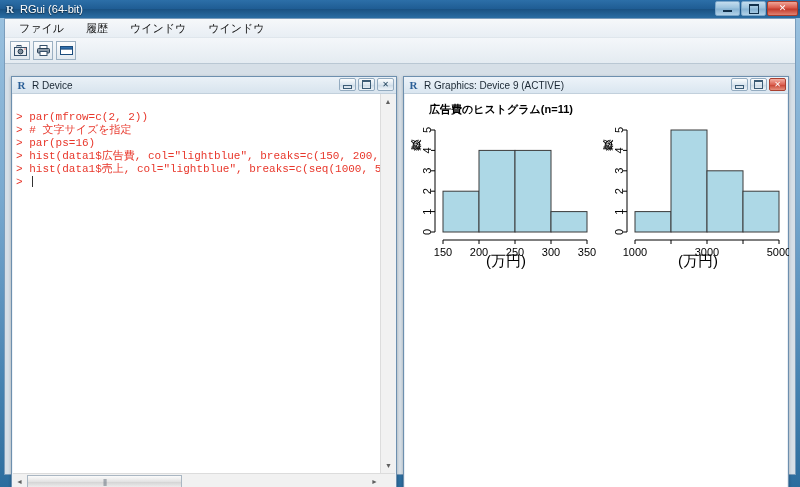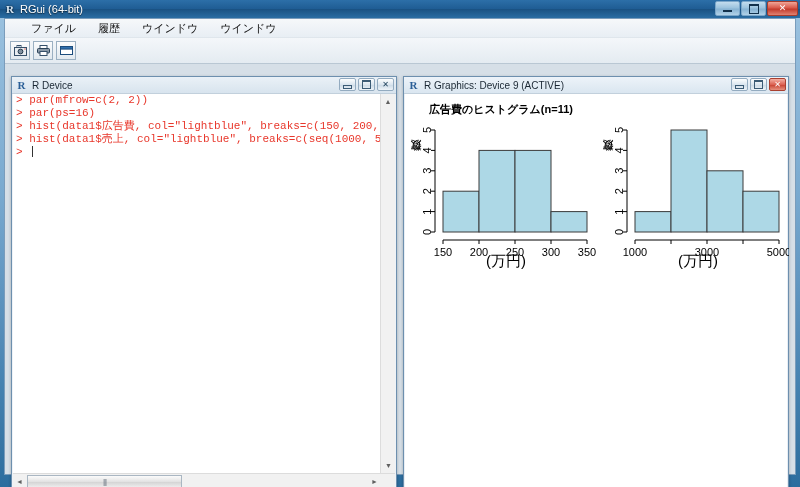--- a/index.html
+++ b/index.html
@@ -47,21 +47,21 @@
   .glyph-max{display:block;width:8px;height:7px;border:1px solid currentColor;border-top-width:2px;}
   .glyph-close{font-size:9px;line-height:9px;font-weight:bold;}
 
   
   #client{
     position:absolute;left:4px;top:18px;width:792px;height:457px;
     background:#f0f0f0;border:1px solid #7a9cbb;box-sizing:border-box;
   }
   #menubar{
     height:18px;background:linear-gradient(180deg,#f6f8fa 0%,#e8eef4 100%);
-    display:flex;align-items:center;padding-left:26px;border-bottom:1px solid #dfe6ec;
+    display:flex;align-items:center;padding-left:14px;border-bottom:1px solid #dfe6ec;
   }
   .menu-item{font-size:11px;color:#111;margin-right:22px;white-space:nowrap;}
   #toolbar{
     height:25px;background:linear-gradient(180deg,#f4f7fa 0%,#e4ebf1 100%);
     display:flex;align-items:center;padding-left:5px;
     border-bottom:1px solid #c9d4dd;
   }
   .tbtn{
     width:20px;height:19px;margin-right:3px;
     border:1px solid #9bb0c2;background:linear-gradient(180deg,#fbfcfd,#e2e9ef);
@@ -101,21 +101,21 @@
   }
   .cg-min{display:block;width:7px;height:2px;border:1px solid #3b5b75;margin-top:4px;}
   .cg-max{display:block;width:7px;height:6px;border:1px solid #3b5b75;border-top-width:2px;}
   .cg-close{font-size:8px;line-height:8px;}
 
   #console-body{
     position:absolute;left:1px;top:17px;right:1px;bottom:1px;background:#ffffff;
   }
   #console-text{
     position:absolute;left:0;top:0;right:15px;bottom:16px;
-    overflow:hidden;padding:0 0 0 3px;box-sizing:border-box;
+    overflow:hidden;padding:17px 0 0 3px;box-sizing:border-box;
   }
   .cline{
     font-family:"Liberation Mono","DejaVu Sans Mono",monospace;
     font-size:11px;line-height:13px;color:#e8372b;white-space:pre;
   }
   .caret{
     display:inline-block;width:1px;height:11px;background:#333;
     vertical-align:-2px;margin-left:3px;
   }
   
@@ -249,20 +249,21 @@
                 <i class="cg-max"></i>
               </div>
             <div class="cbtn">
                 <span class="cg-close">✕</span>
               </div>
           </div>
         </div>
         <div id="console-body">
           <div id="console-text">
             <div class="cline">&gt; par(mfrow=c(2, 2))</div>
+            <div class="cline">&gt; # 文字サイズを指定</div>
             <div class="cline">&gt; par(ps=16)</div>
             <div class="cline">&gt; hist(data1$広告費, col="lightblue", breaks=c(150, 200, 250, 300,$</div>
             <div class="cline">&gt; hist(data1$売上, col="lightblue", breaks=c(seq(1000, 5000, by=10$</div>
             <div class="cline"><span>&gt; </span><span class="caret"></span></div>
           </div>
           <div id="console-vscroll">
             <div class="sb-arrow vtop">▲</div>
             <div class="sb-arrow vbot">▼</div>
           </div>
           <div id="console-hscroll">

